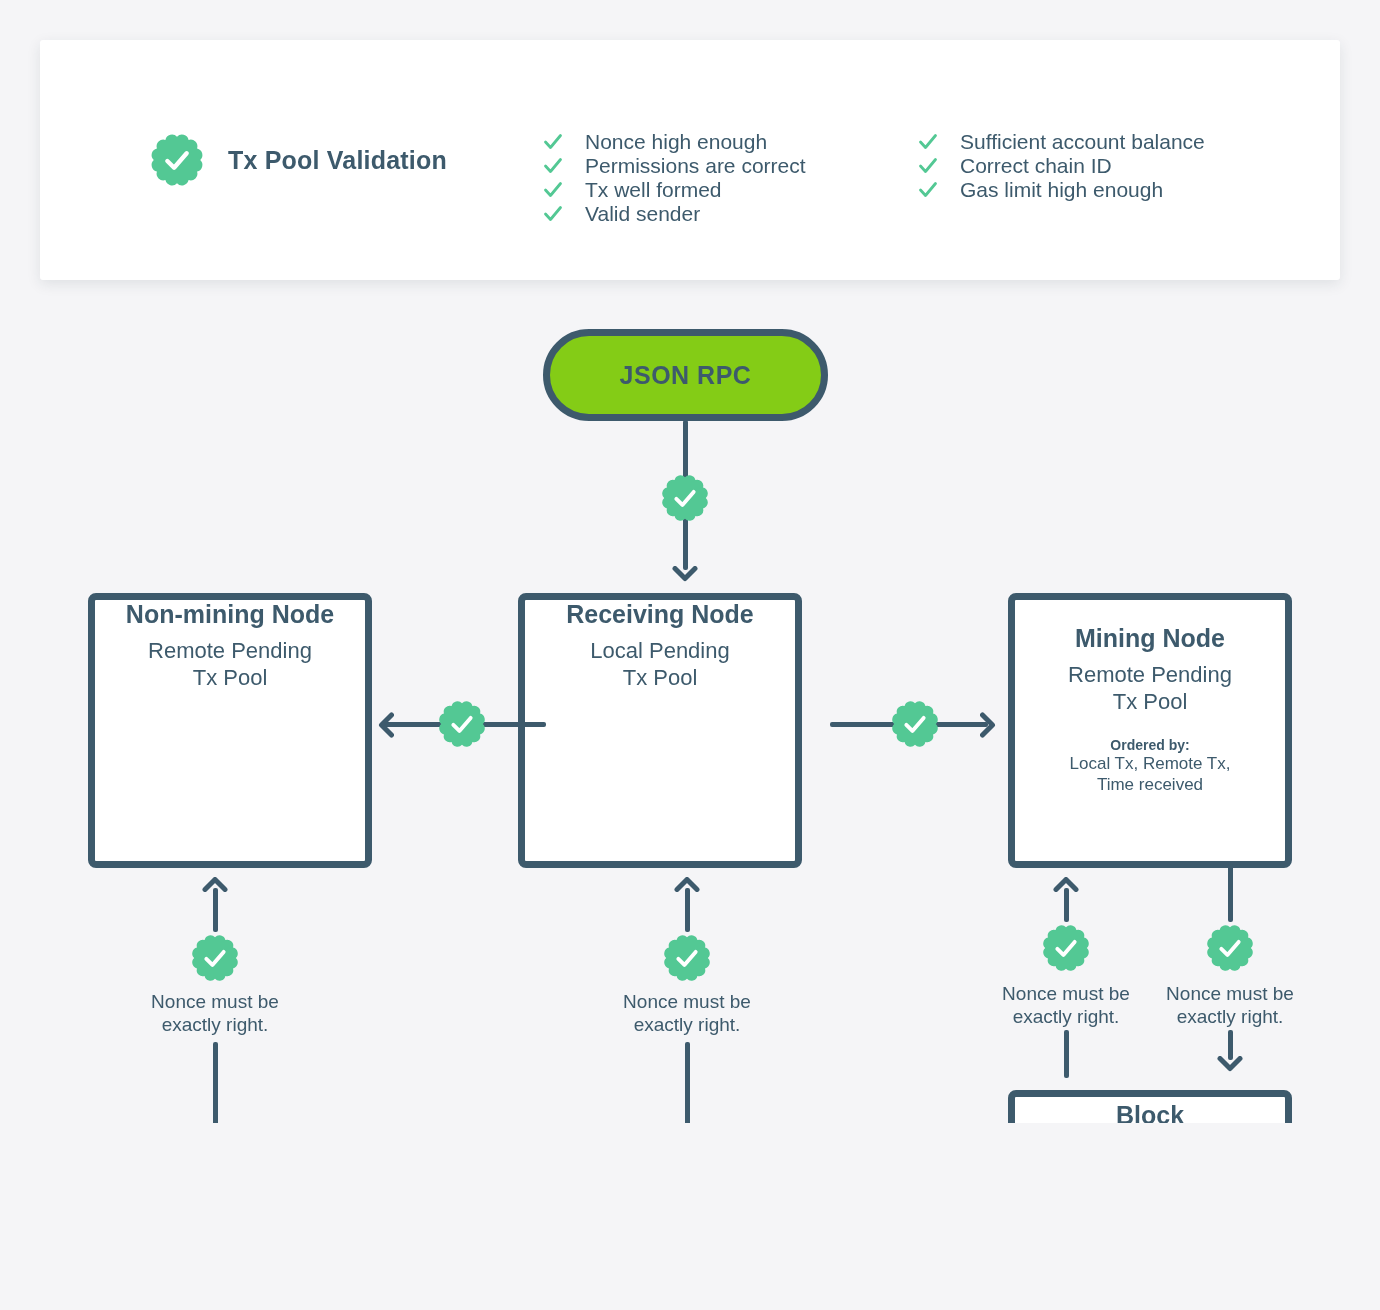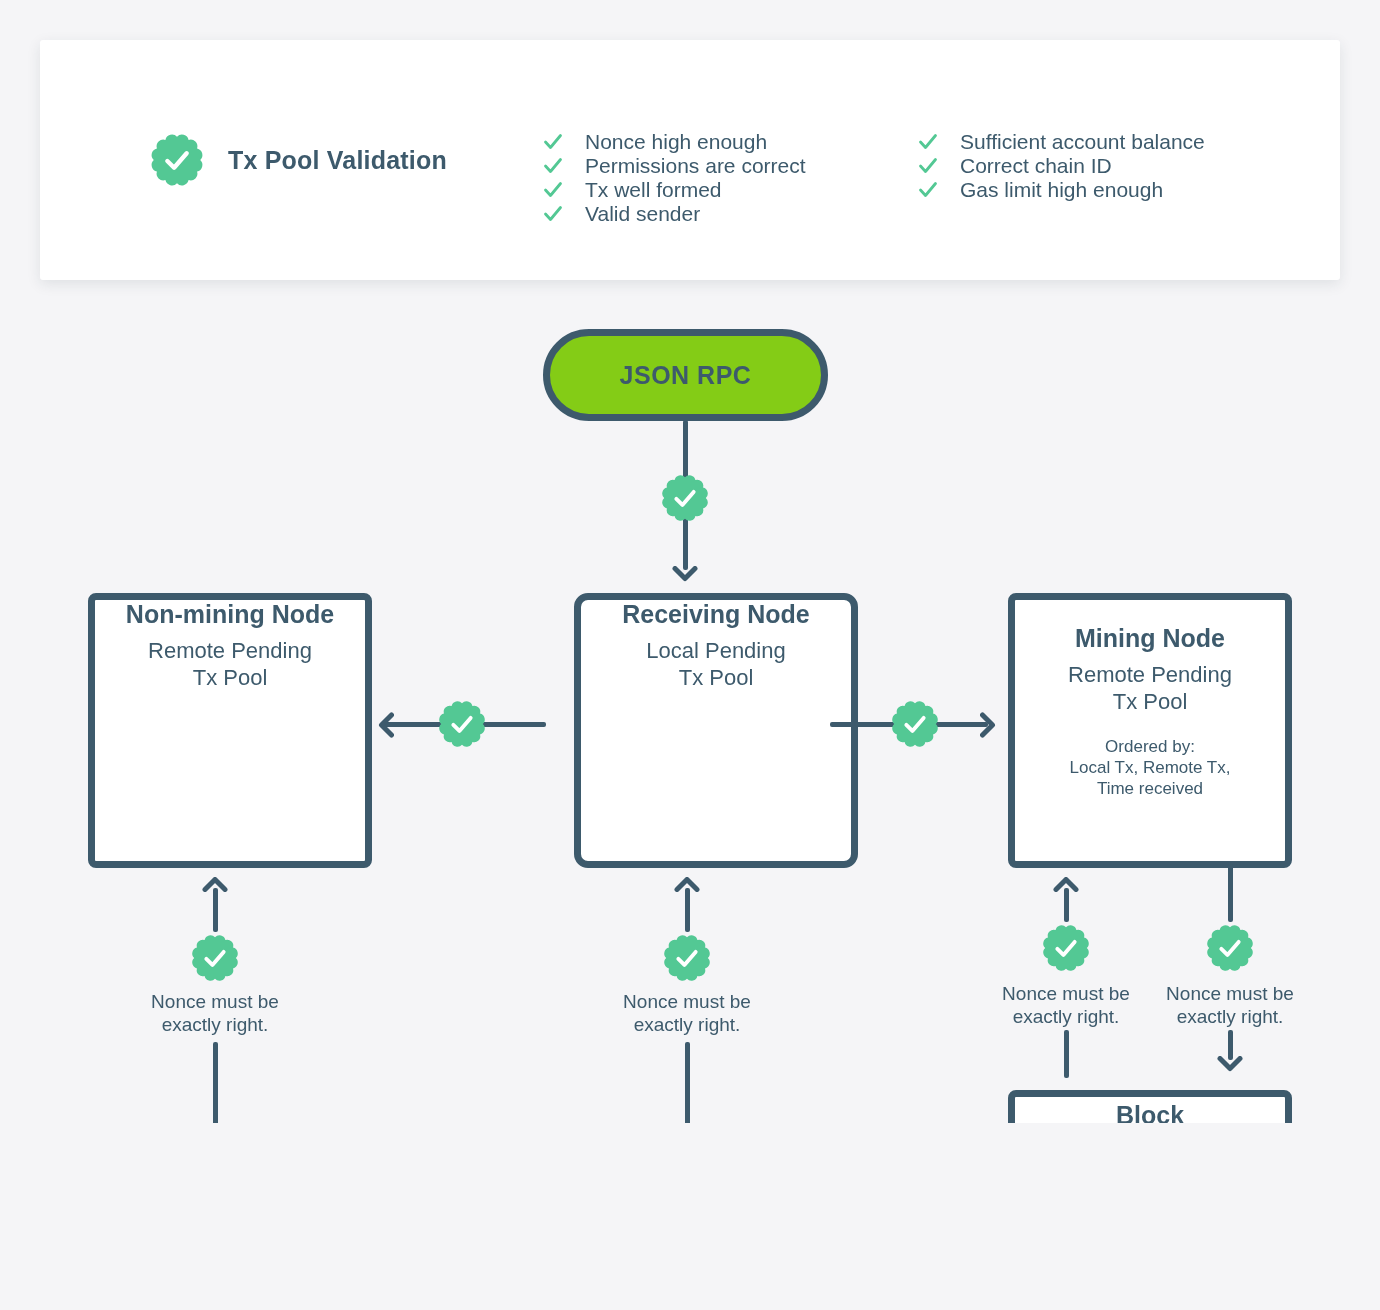--- a/index.html
+++ b/index.html
@@ -35,21 +35,21 @@
   .seal-abs{position:absolute;display:inline-flex;}
   .seal{display:inline-flex;}
 
   .node{position:absolute;width:284px;background:#fff;border:7px solid var(--slate);border-radius:8px;
         display:flex;flex-direction:column;align-items:center;text-align:center;}
   .node.big{top:593px;height:275px;justify-content:flex-start;}
   .node-title{font-size:25px;font-weight:700;color:var(--slate);margin-bottom:8px;}
   .node-sub{font-size:22px;line-height:27px;color:var(--slate);}
   .node.mining{justify-content:flex-start;padding-top:24px;}
   .ordered{margin-top:22px;}
-  .ordered-label{font-size:17px;font-weight:400;}
+  .ordered-label{font-size:14px;font-weight:700;}
   .ordered-lines{font-size:17px;line-height:21px;}
 
   .note{position:absolute;width:200px;text-align:center;font-size:19px;line-height:23px;color:var(--slate);}
 
   .node.block{left:1008px;top:1078px;height:148px;justify-content:flex-start;padding-top:4px;margin-top:12px;}
   .node.block .node-title{margin-bottom:4px;}
   .block-body{font-size:19px;line-height:23px;color:var(--slate);}
 </style>
 </head>
 <body>
@@ -148,21 +148,21 @@
     </span>
 
   <div class="node big" style="left:88px;">
     <div class="node-title">Non-mining Node</div>
     <div class="node-sub">
       <div>Remote Pending</div>
       <div>Tx Pool</div>
     </div>
   </div>
 
-  <div class="node big" style="left:574px;border-radius:14px;">
+  <div class="node big" style="left:518px;">
     <div class="node-title">Receiving Node</div>
     <div class="node-sub">
       <div>Local Pending</div>
       <div>Tx Pool</div>
     </div>
   </div>
 
   <div class="node big mining" style="left:1008px;">
     <div class="node-title">Mining Node</div>
     <div class="node-sub">

